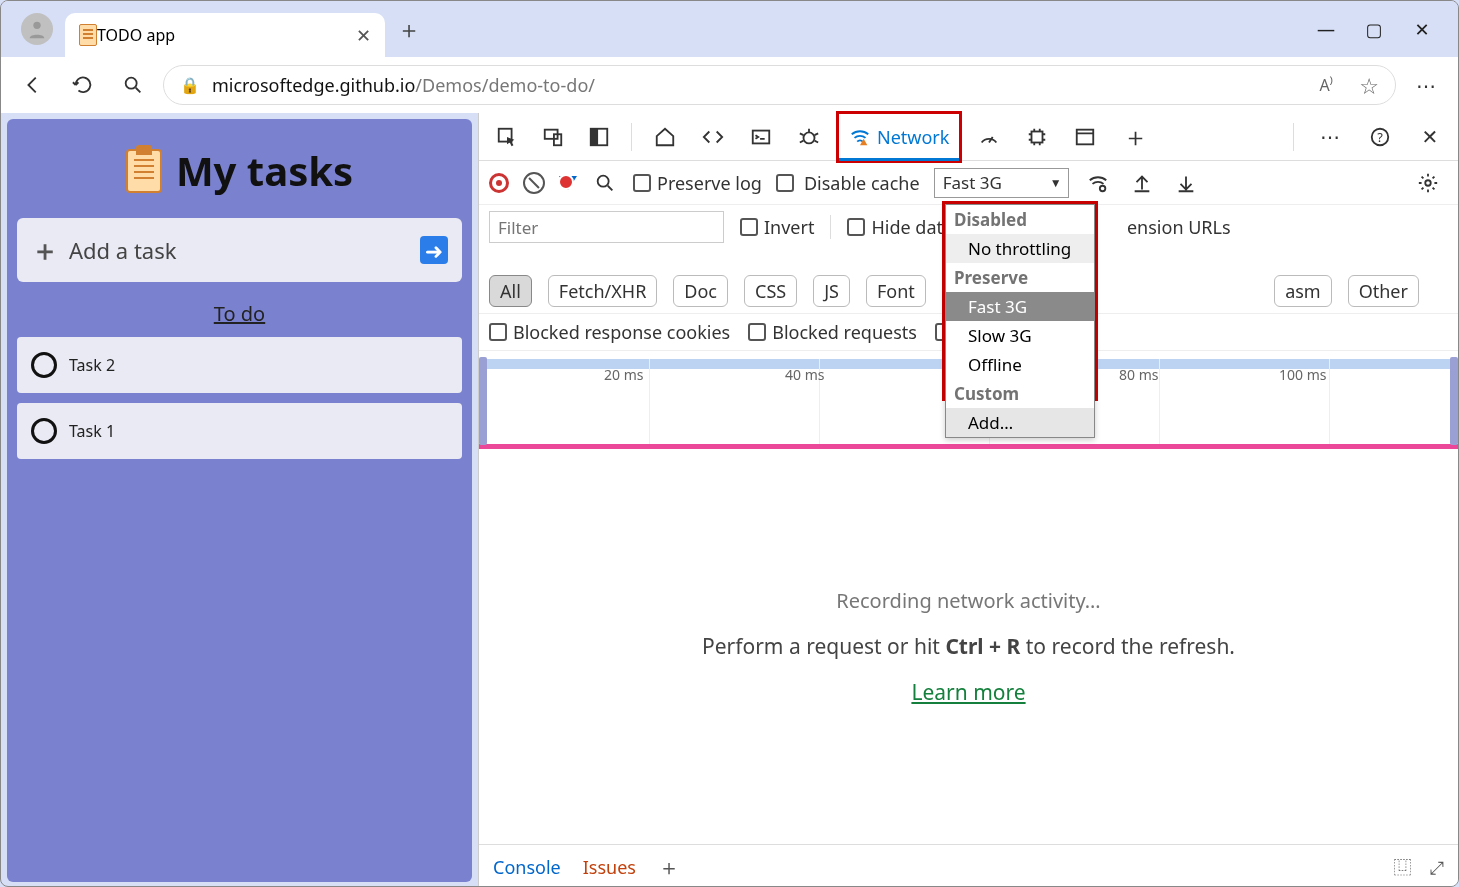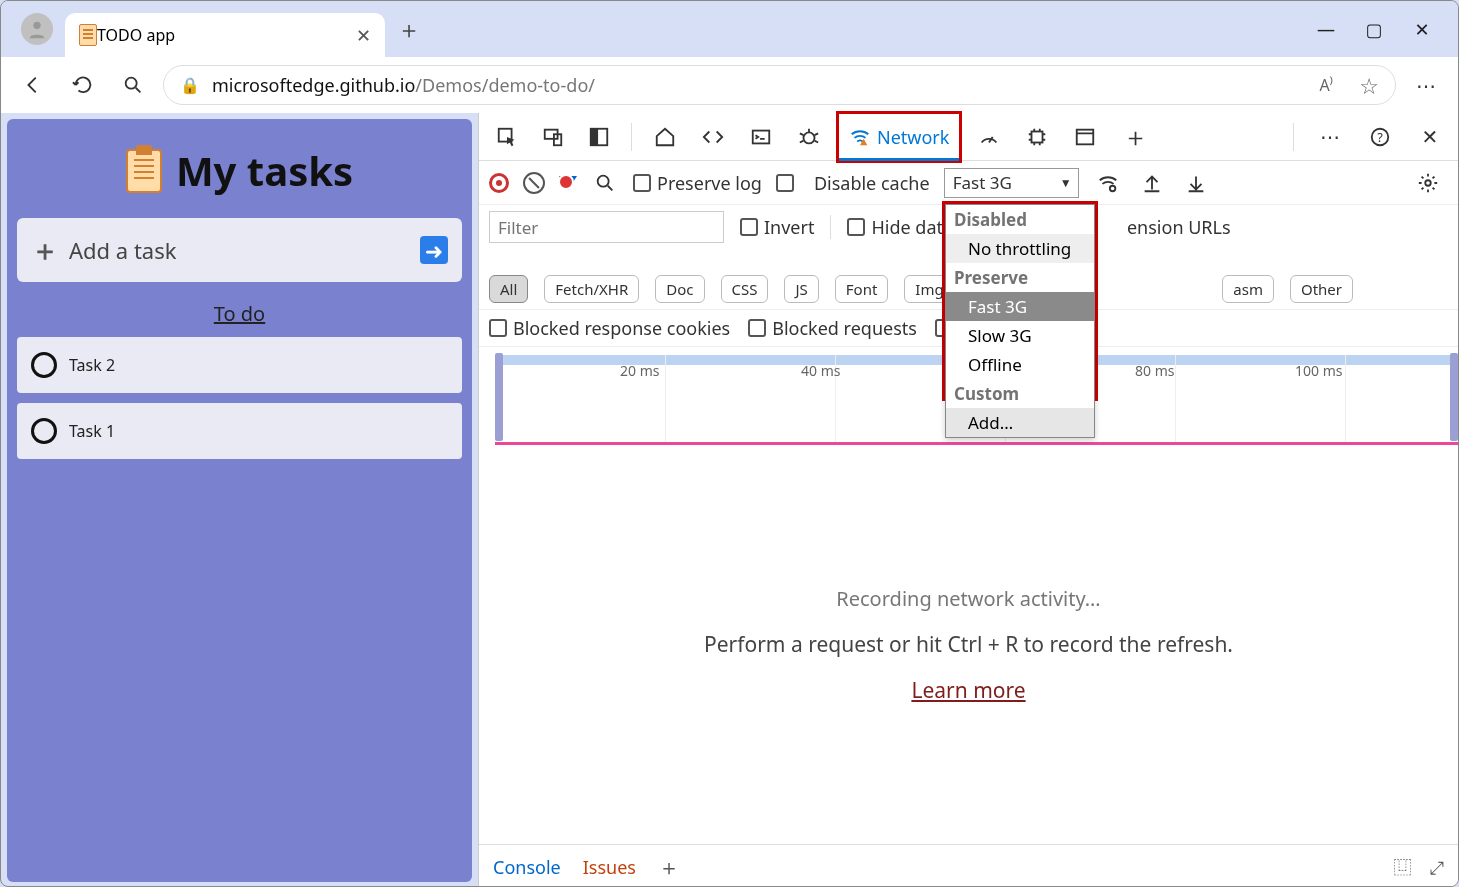--- a/index.html
+++ b/index.html
@@ -55,52 +55,52 @@
 .noentry::after{content:"";position:absolute;left:2px;right:2px;top:8px;height:2px;background:#555;transform:rotate(45deg);}
 .funnel{width:0;height:0;border-left:9px solid transparent;border-right:9px solid transparent;border-top:14px solid #0066cc;position:relative;}
 .funnel::after{content:"";position:absolute;right:-6px;top:-16px;width:12px;height:12px;background:#d33;border-radius:50%;border:2px solid #fff;}
 .chk { width:18px; height:18px; border:2px solid #555; border-radius:3px;}
 .throttle-select { border:1px solid #999; height:30px; padding:0 28px 0 8px; font-size:17px; background:#fff; position:relative; display:flex; align-items:center; min-width:135px;}
 .throttle-select::after{content:"▼"; position:absolute; right:6px; font-size:12px;}
 .dt-row2 .spacer{flex:1;}
 
 .dt-row3 { border-bottom:1px solid #eee; padding:6px 10px; display:flex; align-items:center; gap:16px; flex-wrap:wrap; font-size:18px; color:#333;}
 .filter-input { border:1px solid #ccc; height:32px; width:235px; padding:0 8px; font-size:17px; color:#888;}
-.pill { border:1px solid #bbb; border-radius:6px; padding:3px 10px; font-size:15px; cursor:pointer; background:#fff;}
+.pill { border:1px solid #bbb; border-radius:6px; padding:3px 10px; font-size:18px; cursor:pointer; background:#fff;}
 .pill.active { background:#d9d9d9; border-color:#888;}
 .cb-row{display:flex; gap:18px; padding:6px 10px; border-bottom:1px solid #eee; font-size:18px; color:#333;}
 
-.timeline { height:98px; border-bottom:3px solid #ec4899; position:relative; background:#fff;margin-left:16px;}
+.timeline { height:98px; border-bottom:5px solid #ec4899; position:relative; background:#fff;}
 .timeline .bluebar{position:absolute; top:8px; left:0; right:0; height:10px; background:linear-gradient(#bcd4f2,#bcd4f2);}
 .timeline .tick{position:absolute; top:14px; font-size:14px; color:#666;}
 .timeline .vline{position:absolute; top:8px; bottom:0; width:1px; background:#eee;}
 .timeline .handle{position:absolute;top:6px;width:8px;height:88px;background:#9aa0d4;border-radius:2px;}
 
 .net-center { flex:1; display:flex; flex-direction:column; align-items:center; justify-content:center; gap:18px; color:#777; font-size:20px;}
 .net-center .hint{ color:#444; font-size:21px;}
-.net-center a { color:#7f1d1d; text-decoration:underline; font-size:21px;}
+.net-center a { color:#15803d; text-decoration:underline; font-size:21px;}
 
 .dt-footer { height:44px; border-top:1px solid #ddd; display:flex; align-items:center; padding:0 14px; gap:22px; font-size:18px;}
 .dt-footer .f-tab{color:#c2410c; cursor:pointer;}
 .dt-footer .f-tab.active{color:#0066cc;}
 .dt-footer .plus{font-size:22px;color:#555;}
 .dt-footer .right{margin-left:auto;display:flex;gap:18px;color:#555;}
 
 
 .throttle-menu { position:absolute; width:150px; background:#fff; border:1px solid #888; box-shadow:0 2px 6px rgba(0,0,0,.2); font-size:17px;}
 .throttle-wrap { position:absolute; border:3px solid #c00;}
 .tm-group{font-weight:700; padding:3px 8px; color:#737373;}
 .tm-item{padding:3px 8px 3px 22px; cursor:pointer;}
 .tm-item.sel{background:#8a8a8a;color:#fff;}
 .tm-item.hov{background:#e6e6e6;}
 .tm-item.hl{background:#eee;}
 
 svg{display:block;}
 .ic{width:22px;height:22px;}
-kbd{font-weight:400;font-family:inherit;}
+kbd{font-weight:700;font-family:inherit;}
 </style>
 </head>
 <body>
 
 <div class="browser-top">
   <div class="profile-avatar">
     <svg class="ic" viewBox="0 0 24 24">
         <circle cx="12" cy="8" r="4" fill="#999"></circle>
         <path d="M4 22c0-5 16-5 16 0" fill="#999"></path>
       </svg>
@@ -260,21 +260,21 @@
       <div class="icon-btn" style="width:28px">
           <svg class="ic" viewBox="0 0 24 24">
             <circle cx="10" cy="10" r="6" stroke="#333" stroke-width="2" fill="none"></circle>
             <path d="M15 15l5 5" stroke="#333" stroke-width="2"></path>
           </svg>
         </div>
       <label style="display:flex;align-items:center;gap:6px">
           <span class="chk"></span>
           <span>Preserve log</span>
         </label>
-      <label style="display:flex;align-items:center;gap:20px">
+      <label style="display:flex;align-items:center;gap:10px">
           <span class="chk"></span>
           <span>Disable cache</span>
         </label>
       <div class="throttle-select">
           <span>Fast 3G</span>
         </div>
       <div class="icon-btn" style="width:30px">
           <svg class="ic" viewBox="0 0 24 24">
             <path d="M3 9a14 14 0 0 1 18 0M6 13a9 9 0 0 1 12 0" stroke="#333" fill="none" stroke-width="2"></path>
             <circle cx="17" cy="18" r="3" stroke="#333" fill="none" stroke-width="2"></circle>

